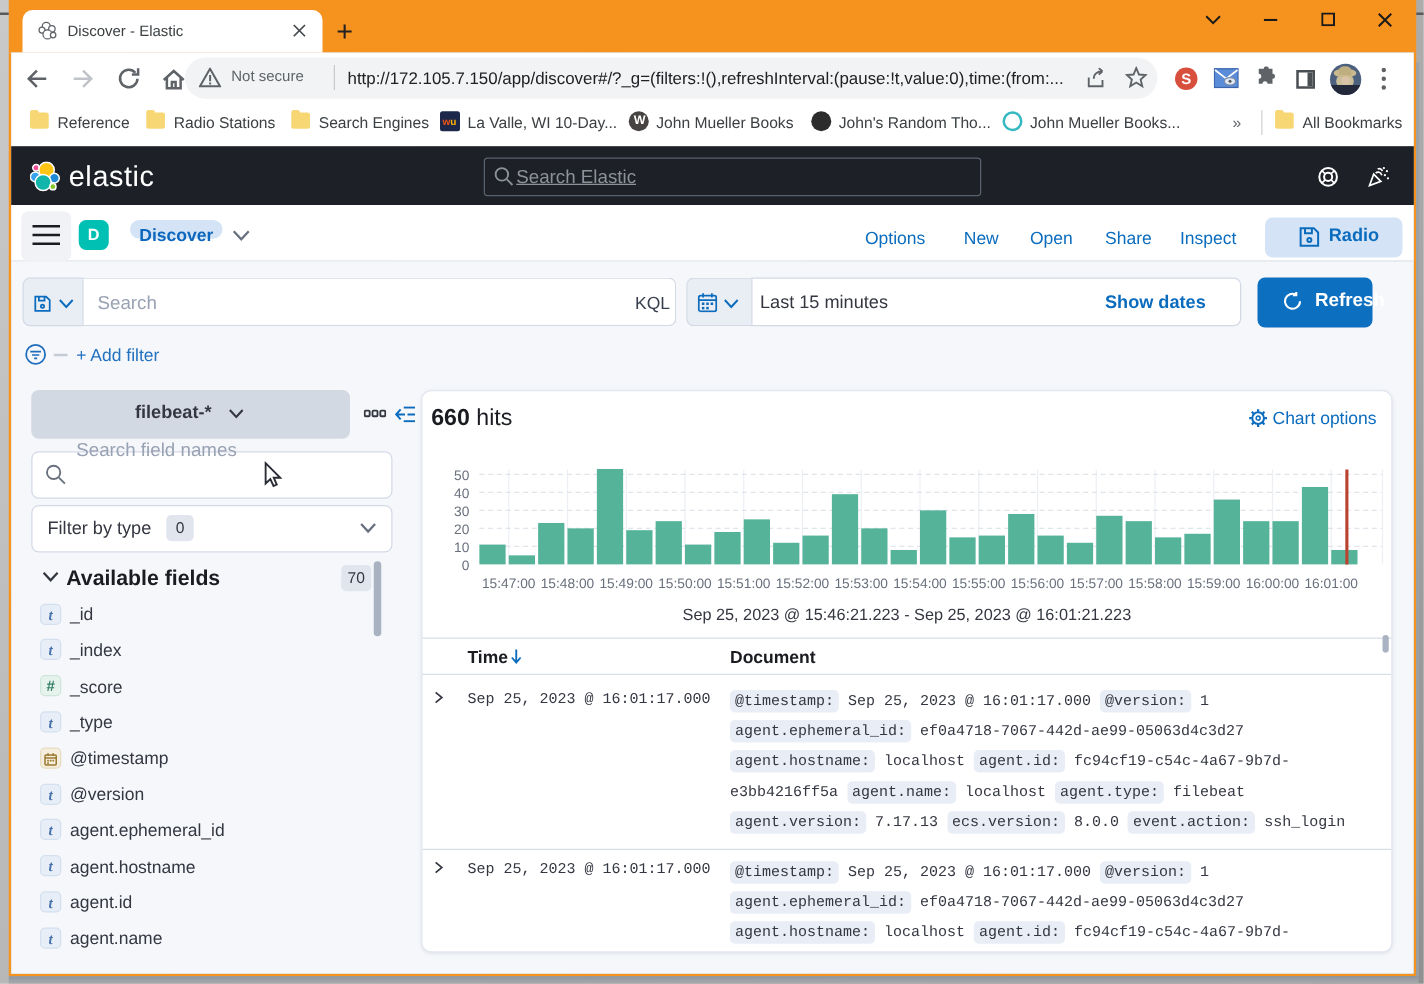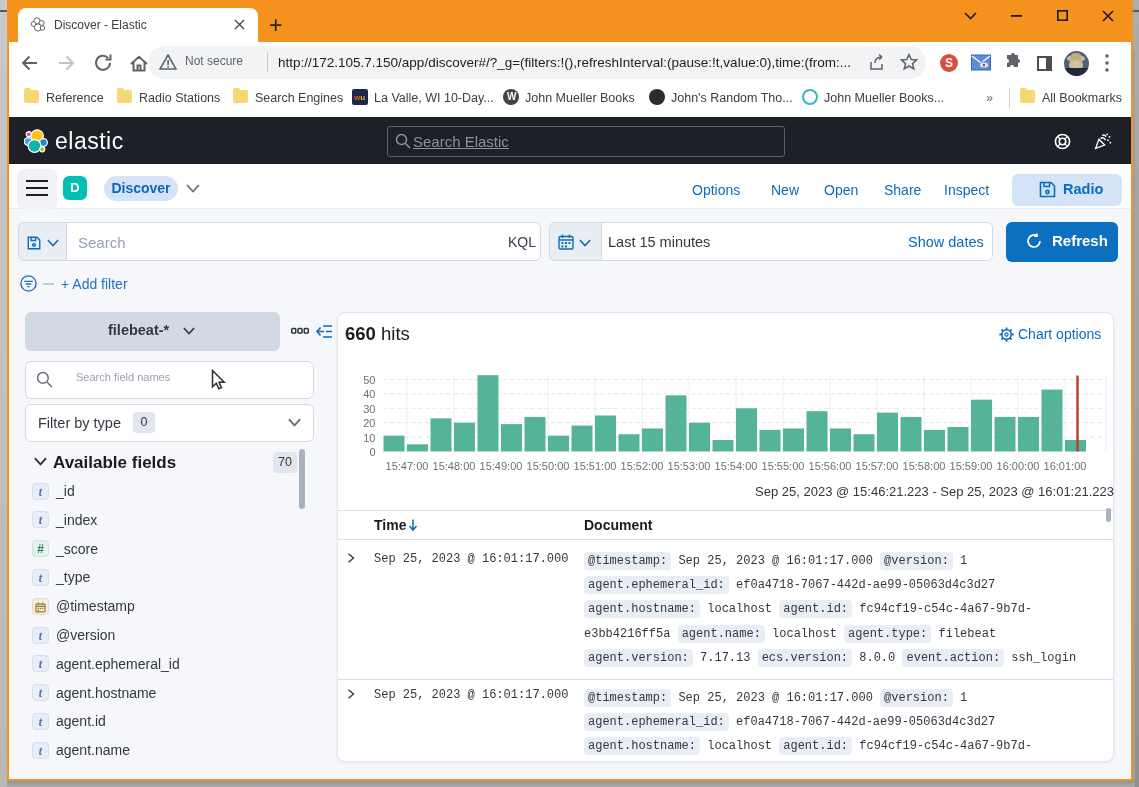--- a/index.html
+++ b/index.html
@@ -30,57 +30,57 @@
   .folder:before { content:""; position:absolute; left:0; top:-2px; width:7px; height:3px; background:#f7d774; border-radius:2px 2px 0 0; }
   
   #eheader { left:9px; top:117px; width:1122px; height:47px; background:#1d2026; }
   #elogo-text { left:55px; top:128px; font-size:23px; color:#fff; letter-spacing:0.5px; }
   #esearch { left:387px; top:126px; width:398px; height:31px; border:1px solid #5a616e; border-radius:3px; }
   #esearch-ph { left:413px; top:133px; font-size:15px; color:#8d919b;text-decoration:underline; }
   
   #knav { left:9px; top:164px; width:1122px; height:45px; background:#fff; border-bottom:1px solid #e8ebf2; }
   #hamb { left:17px; top:169px; width:40px; height:40px; background:#f0f2f5; border-radius:6px; }
   #dbadge { left:63px; top:176px; width:24px; height:24px; background:#00bfb3; border-radius:6px; color:#fff; font-weight:bold; font-size:13px; text-align:center; line-height:24px; }
-  #discpill { left:104px; top:176px; width:74px; height:25px; background:#d4e4f6; border-radius:13px; color:#0d67be; font-weight:bold; font-size:14px; text-align:center; line-height:25px; }
+  #discpill { left:104px; top:176px; width:74px; height:15px; background:#d4e4f6; border-radius:13px; color:#0d67be; font-weight:bold; font-size:14px; text-align:center; line-height:25px; }
   .navlink { position:absolute; top:182px; font-size:14px; color:#0b6cbe; }
   #savebtn { left:1012px; top:174px; width:110px; height:32px; background:#d4e4f6; border-radius:6px; }
   #savebtn span { position:absolute; left:51px; top:7px; font-size:14.5px; font-weight:bold; color:#0b6cbe; }
   
   #kbody { left:9px; top:209px; width:1122px; height:570px; background:#f5f7fa; }
   #qsavebtn { left:18px; top:222px; width:49px; height:39px; background:#e9edf4; border-radius:6px 0 0 6px; border:1px solid #d3dae6; }
   #qinput { left:67px; top:222px; width:474px; height:39px; background:#fff; border:1px solid #d3dae6; border-left:none; border-radius:0 6px 6px 0; }
   #qph { left:78px; top:234px; font-size:15px; color:#98a2b3; }
   #kql { left:508px; top:234px; font-size:14px; color:#39404d; }
   #dateaddon { left:549px; top:222px; width:52px; height:39px; background:#e9edf4; border:1px solid #d3dae6; border-right:none; border-radius:6px 0 0 6px; }
   #dateinput { left:601px; top:222px; width:392px; height:39px; background:#fff; border:1px solid #d3dae6; border-radius:0 6px 6px 0; }
   #datetext { left:608px; top:234px; font-size:14.5px; color:#343741; }
-  #showdates { left:908px; top:234px; font-size:14.5px; color:#0b6cbe; }
-  #refreshbtn { left:1006px; top:222px; width:112px; height:40px; background:#0d6fc0; border-radius:6px; }
+  #showdates { left:884px; top:234px; font-size:14.5px; color:#0b6cbe;font-weight:bold; }
+  #refreshbtn { left:1006px; top:222px; width:92px; height:40px; background:#0d6fc0; border-radius:6px; }
   #refreshbtn span { position:absolute; left:46px; top:10px; font-size:15px; font-weight:bold; color:#fff; }
   #addfilter { left:61px; top:276px; font-size:14px; color:#2272bf; }
   #filterdash { left:43px; top:283px; width:11px; height:2px; background:#c6ccd6; }
   
   #idxbtn { left:25px; top:312px; width:255px; height:39px; background:#d3d9e3; border-radius:6px; }
   #idxbtn span { position:absolute; left:83px; top:10px; font-size:14.5px; font-weight:bold; color:#343741; }
   #fsearch { left:25px; top:361px; width:289px; height:38px; background:#fff; border:1px solid #d3dae6; border-radius:6px; }
-  #fsearch-ph { left:61px; top:371px; font-size:11px; color:#98a2b3;margin-left:15px; }
+  #fsearch-ph { left:61px; top:352px; font-size:15px; color:#98a2b3; }
   #ftype { left:25px; top:404px; width:289px; height:38px; background:#fff; border:1px solid #d3dae6; border-radius:6px; }
   #ftype span.lbl { position:absolute; left:12px; top:10px; font-size:14.5px; color:#343741; }
   .cntbadge { position:absolute; background:#e0e5ee; border-radius:4px; font-size:12.5px; color:#343741; text-align:center; }
   #avail { left:53px; top:453px; font-size:17px; font-weight:bold; color:#1a1c21; }
   #scrollbar { left:299px; top:449px; width:6px; height:60px; background:#a9b2c1; border-radius:3px; }
   .fitem { position:absolute; left:56px; font-size:14px; color:#343741; }
   .fbadge { position:absolute; left:32px; width:17px; height:17px; border-radius:4px; font-size:12px; font-weight:bold; text-align:center; line-height:17px; }
   .fb-t { background:#e7eef7; color:#4a74ad; border:1px solid #d4e0ef; font-family:"Liberation Serif",serif; font-style:italic; }
   .fb-n { background:#e6f3ed; color:#357f6a; border:1px solid #cfe6dc; }
   
   #panel { left:337px; top:312px; width:777px; height:450px; background:#fff; border:1px solid #e2e6ef; border-radius:8px; box-shadow:0 1px 3px rgba(100,110,130,0.12); overflow:hidden; }
   #hits { left:345px; top:323px; font-size:18.5px; color:#1a1c21; }
   #chartopt { left:1018px; top:326px; font-size:14px; color:#0b6cbe; }
-  #caption { left:337px; top:484px; width:777px; text-align:right; font-size:13px; color:#343741; }
+  #caption { left:337px; top:484px; width:777px; text-align:center; font-size:13px; color:#343741; }
   
   .hline { position:absolute; background:#d8dee8; height:1px; }
   #th-time { left:374px; top:517px; font-size:14px; font-weight:bold; color:#1a1c21; }
   #th-doc { left:584px; top:517px; font-size:14px; font-weight:bold; color:#1a1c21; }
   .mono { font-family:"Liberation Mono",monospace; font-size:12px; color:#343741; }
   .rowtime { position:absolute; left:374px; }
   .rowchev { position:absolute; left:346px; width:10px; height:10px; }
   .docline { position:absolute; left:584px; white-space:nowrap; }
   .pill { background:#e9edf5; border-radius:4px; padding:2px 4px; }
 </style>

